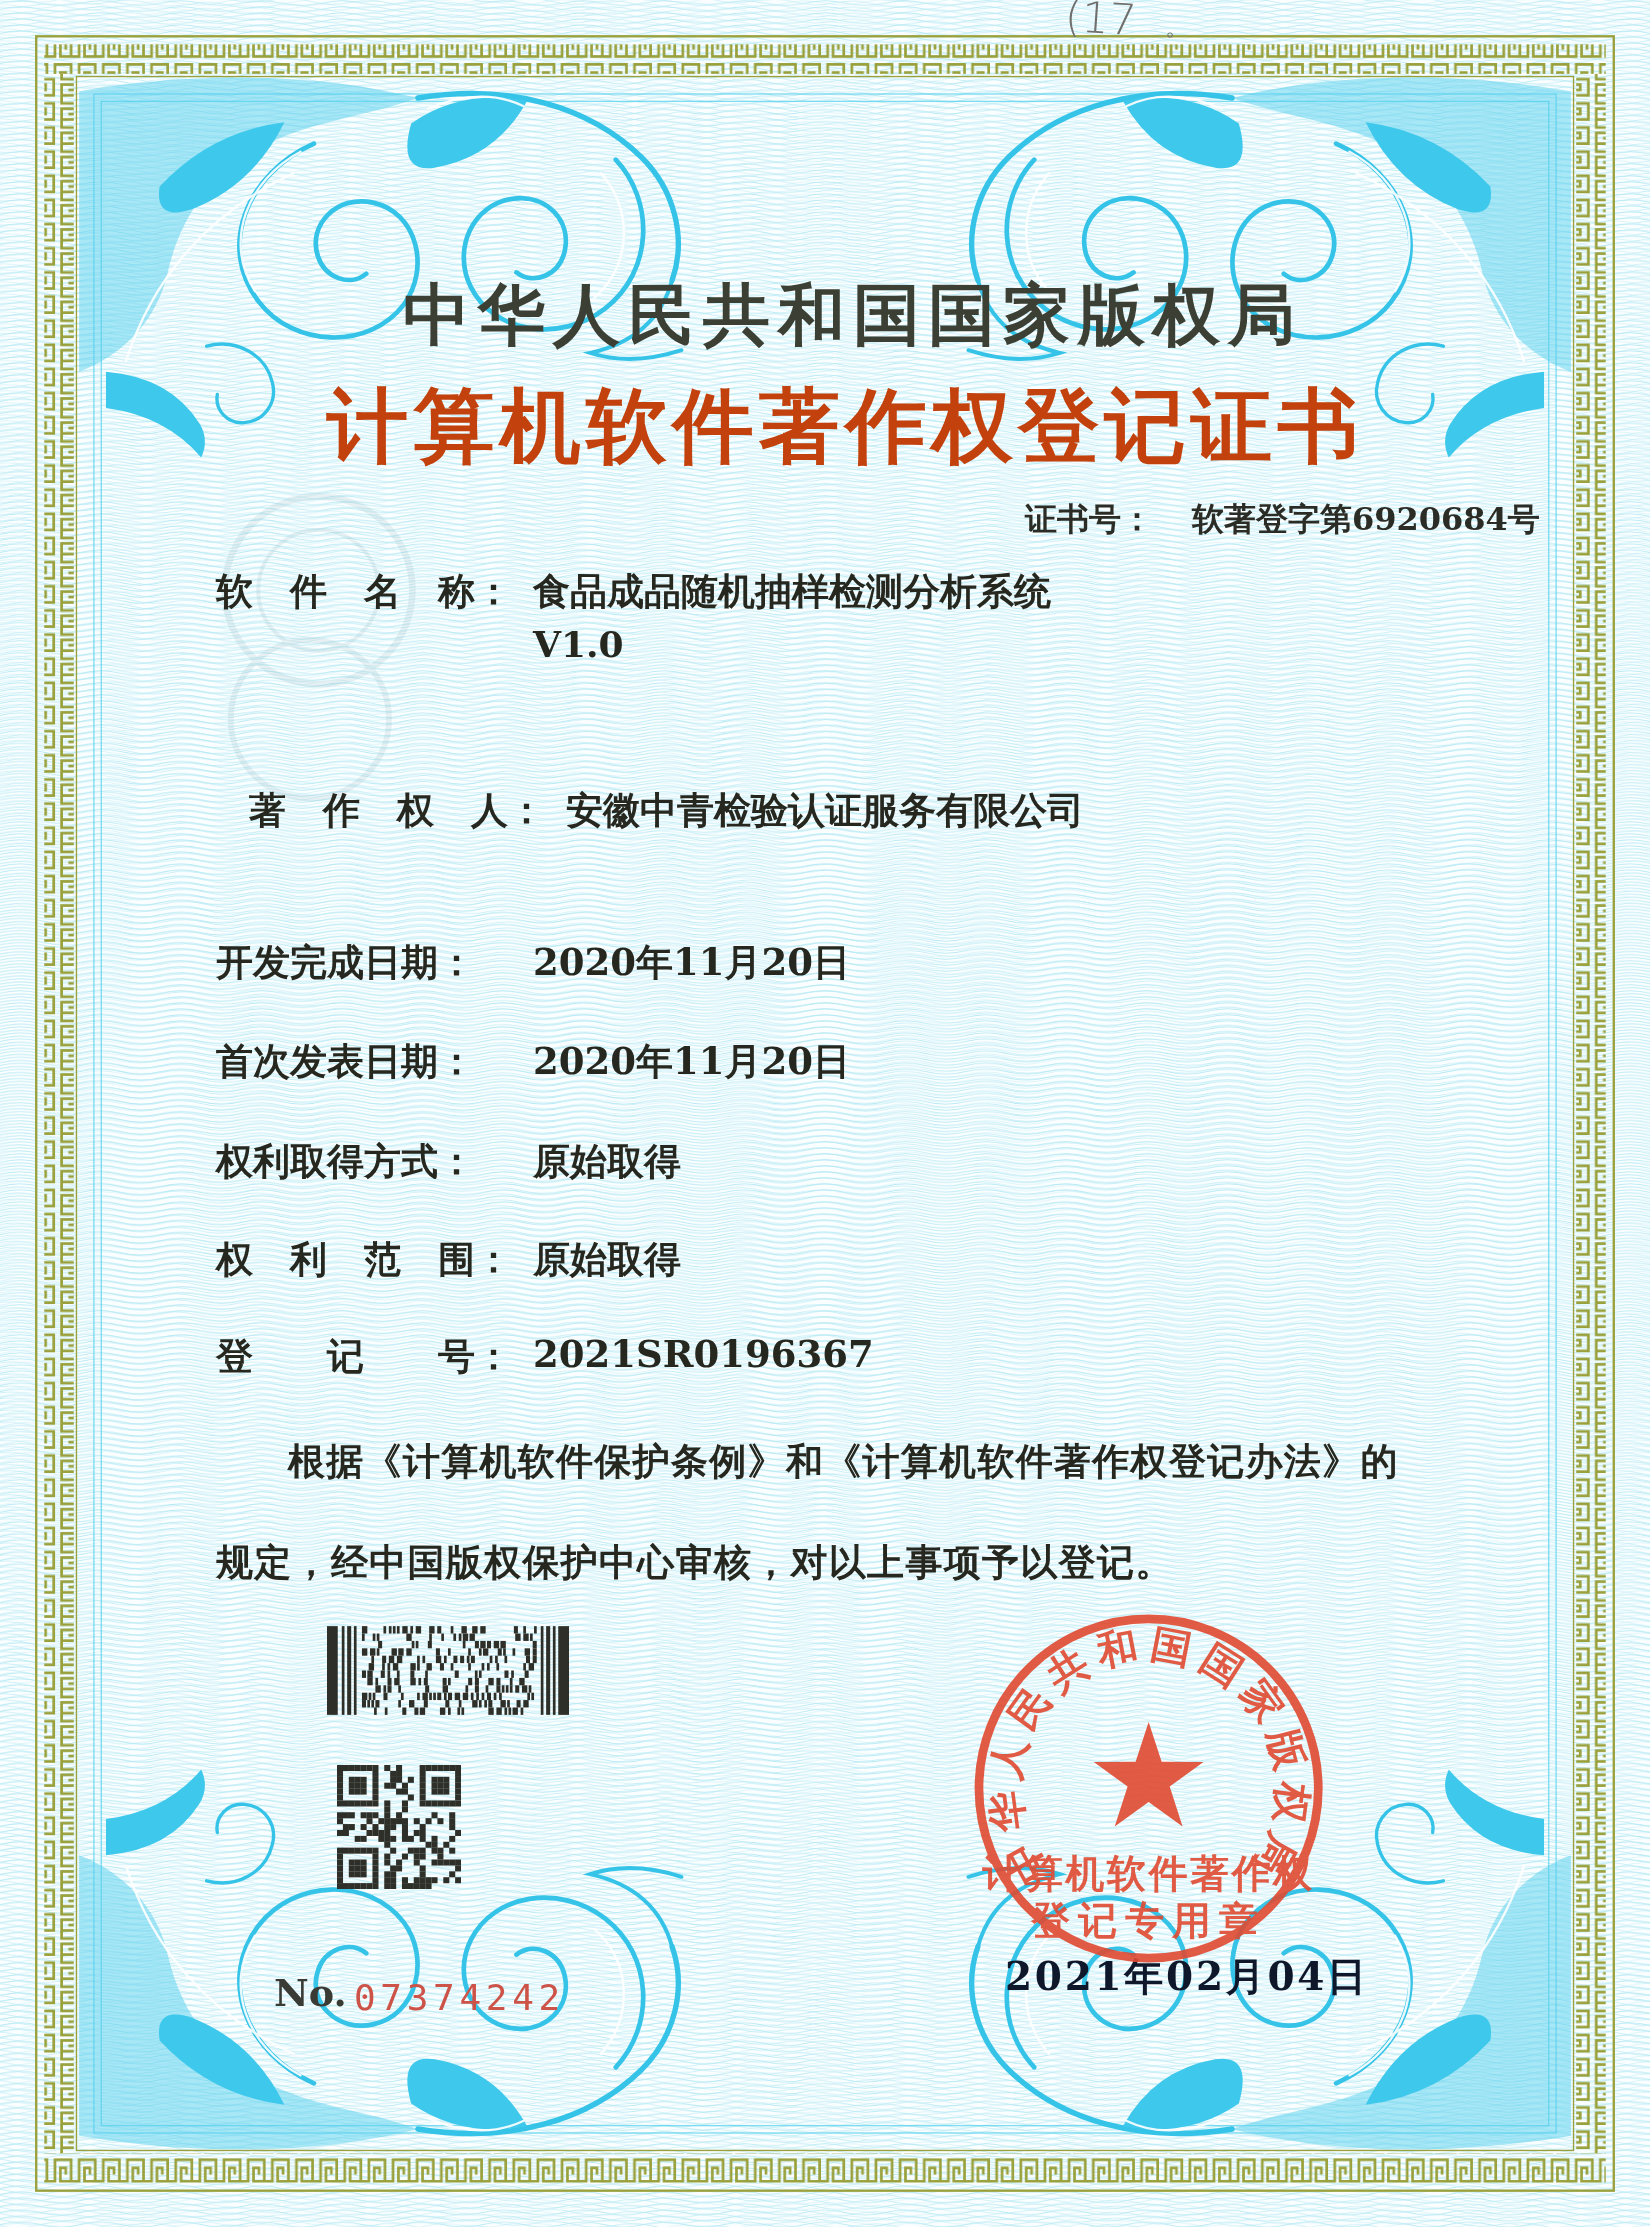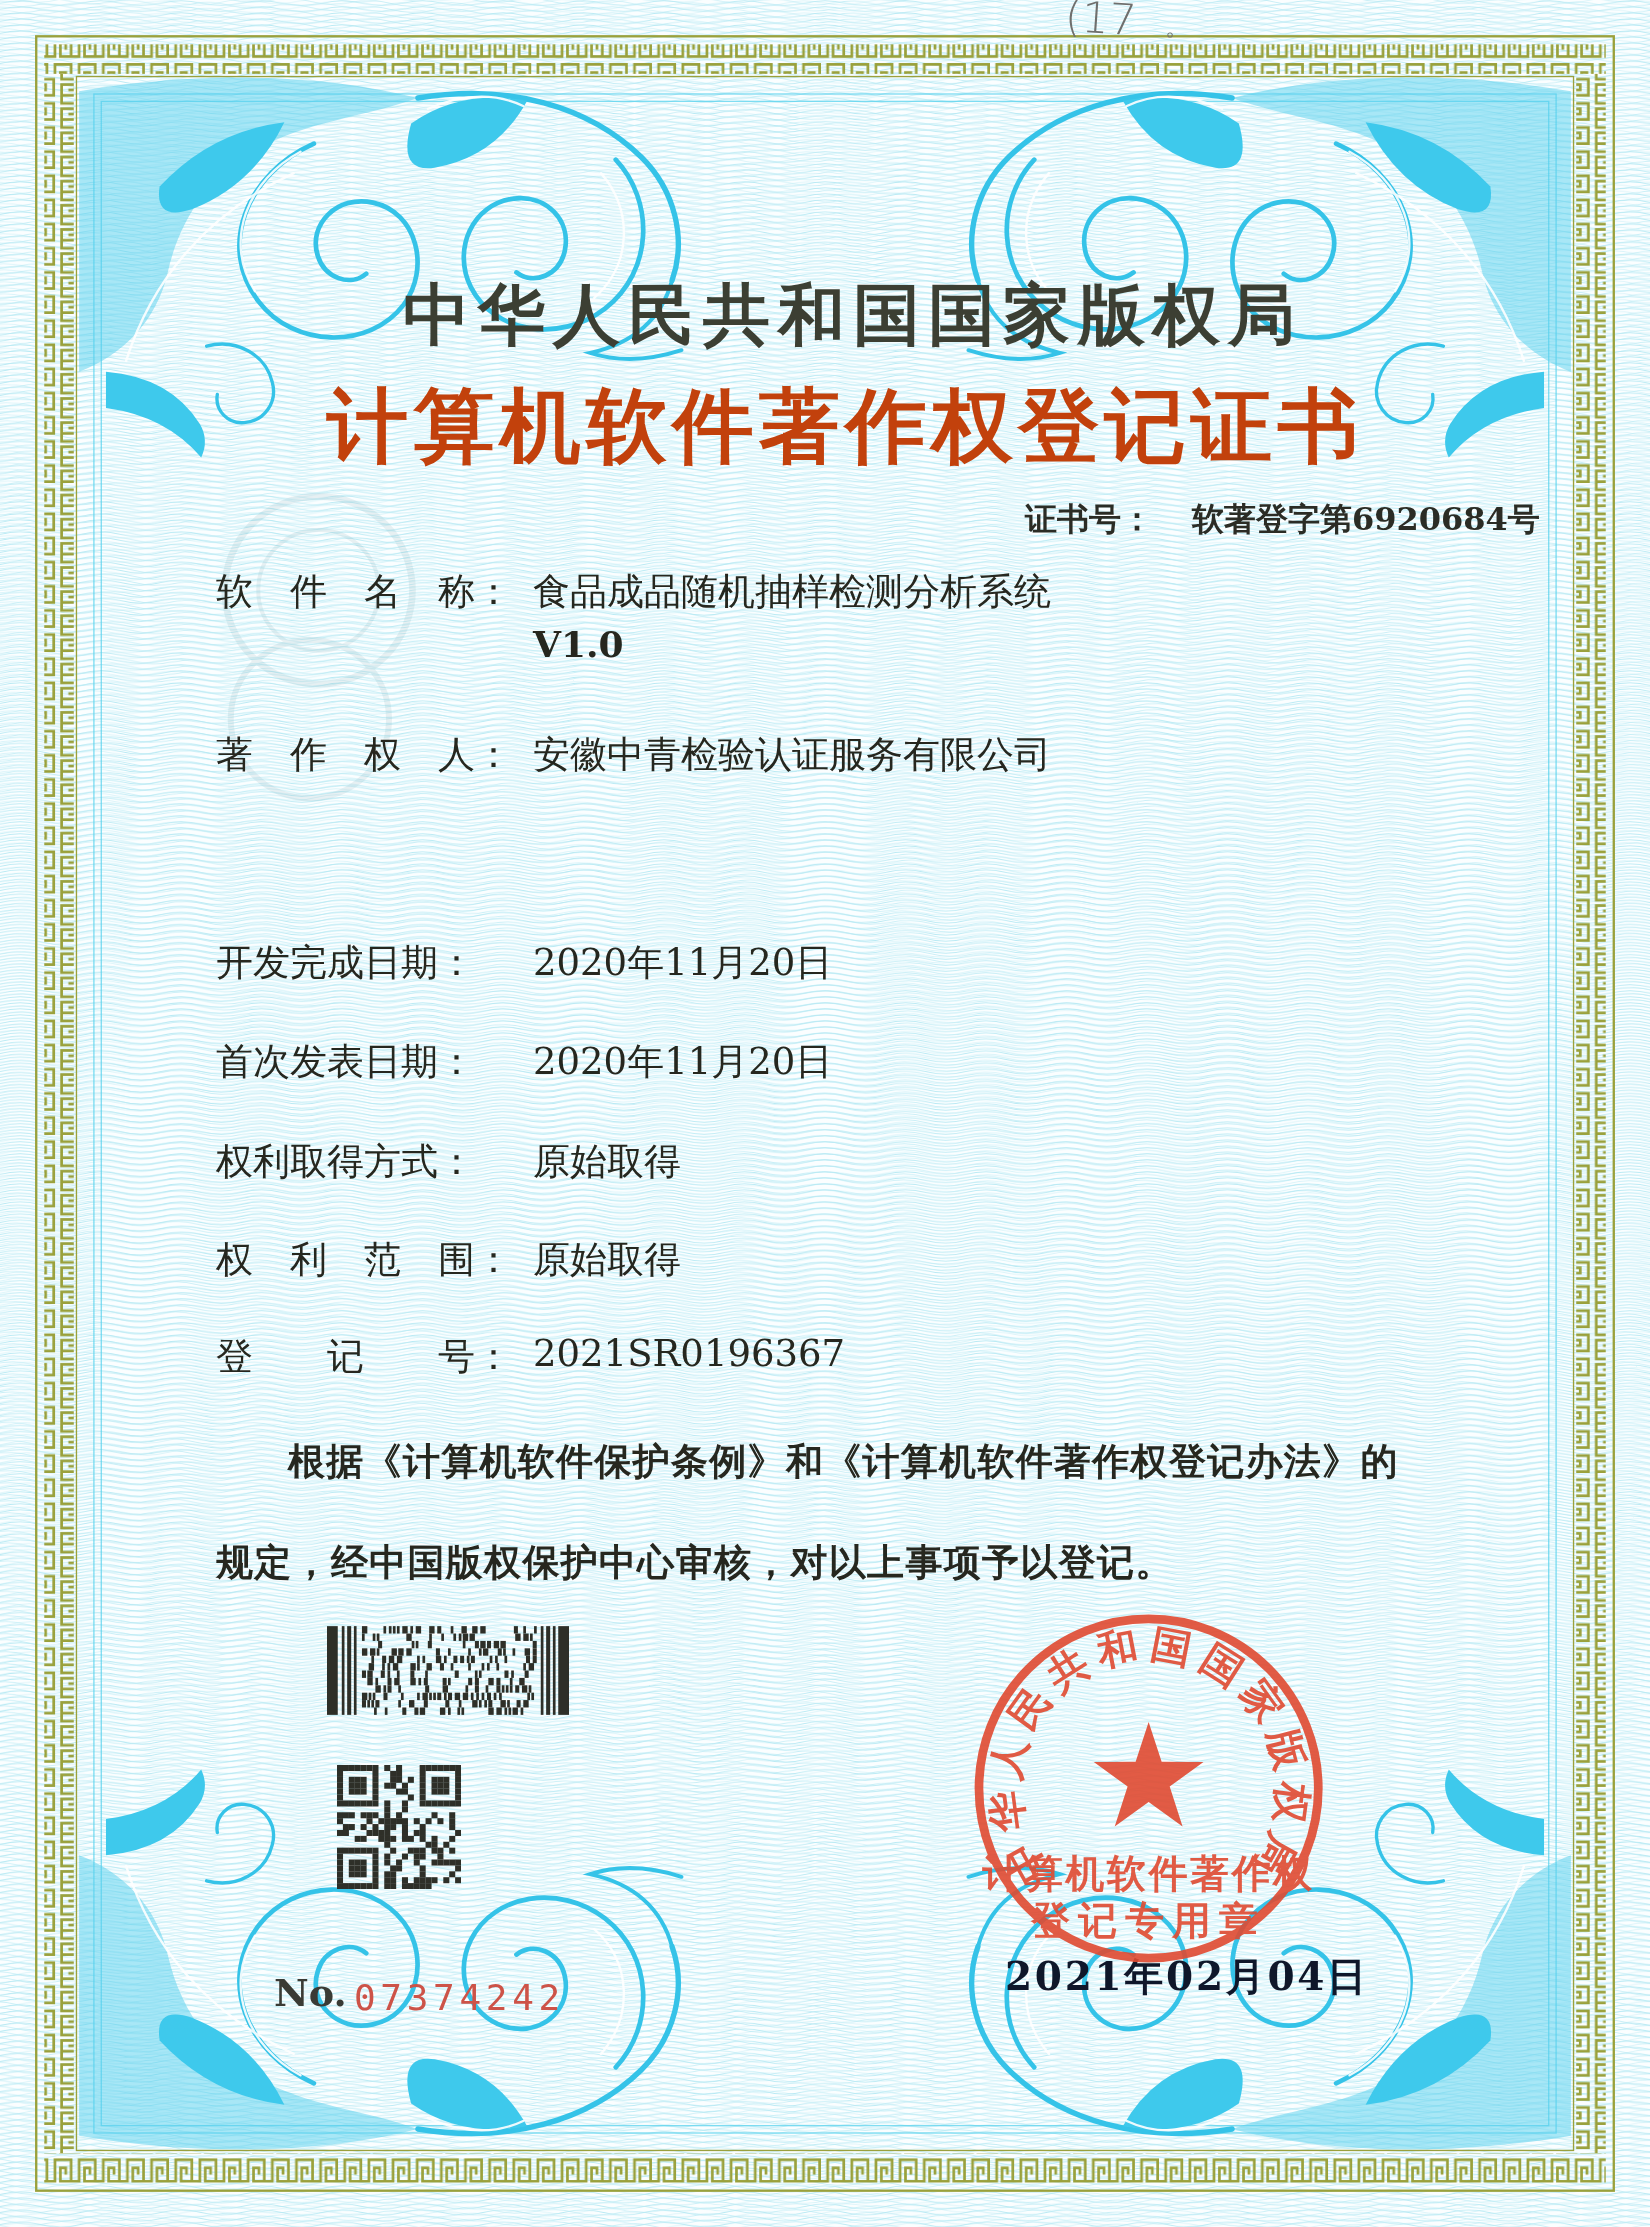--- a/index.html
+++ b/index.html
@@ -7,24 +7,24 @@
         font-family:"DejaVu Serif","Liberation Serif",serif;color:#26271f;}
   .abs{position:absolute;}
   #bg{position:absolute;left:0;top:0;z-index:0;}
   .content{position:absolute;left:0;top:0;width:100%;height:100%;z-index:2;}
 
   .issuer-title{left:403px;top:270px;font-size:67px;font-weight:bold;letter-spacing:8px;color:#3c3f33;white-space:nowrap;}
   .doc-title{left:327px;top:373px;font-size:81px;font-weight:bold;letter-spacing:5.4px;color:#c2410c;white-space:nowrap;}
   .certno{left:1025px;top:498px;font-size:32px;font-weight:600;color:#2b2c25;white-space:nowrap;}
   .certno .gap{display:inline-block;width:39px;}
 
-  .row{position:absolute;left:216px;font-size:37px;font-weight:400;white-space:nowrap;color:#26271f;}
+  .row{position:absolute;left:216px;font-size:37px;font-weight:700;white-space:nowrap;color:#26271f;}
   .row .val{position:absolute;left:317px;white-space:nowrap;}
   .r1{top:567px;} .r1b{left:533px;top:623px;font-size:36px;font-weight:600;}
-  .r2{top:730px;} .r3{top:938px;} .r4{top:1037px;}
+  .r2{top:786px;margin-left:33px;} .r3{top:938px;} .r4{top:1037px;}
   .r5{top:1137px;} .r6{top:1235px;} .r7{top:1332px;}
 
   .stmt{position:absolute;font-size:37px;font-weight:600;letter-spacing:1.3px;white-space:nowrap;color:#26271f;}
   .stmt1{left:288px;top:1437px;} .stmt2{left:216px;top:1538px;}
 
   .serial-label{left:274px;top:1970px;font-size:38px;font-weight:600;color:#3a3b35;}
   .serial-value{left:354px;top:1977px;font-size:36px;letter-spacing:4.7px;color:#cd5348;
                 font-family:"DejaVu Sans Mono","Liberation Mono",monospace;}
   .issue-date{left:1005px;top:1950px;font-size:39px;font-weight:600;letter-spacing:2.7px;color:#0f172a;z-index:4;}
 

